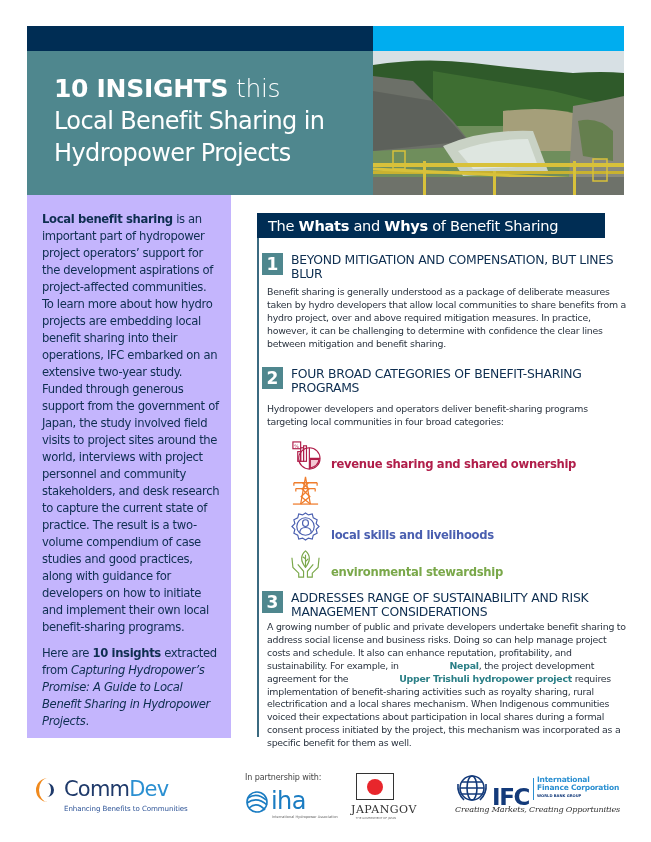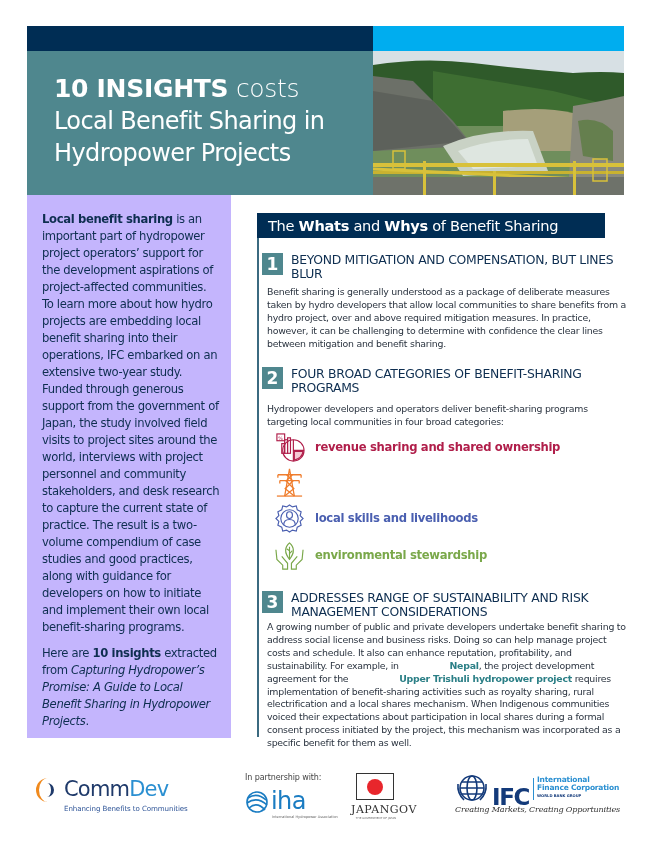--- a/index.html
+++ b/index.html
@@ -29,21 +29,21 @@
     .section-header { position: absolute; left: 257px; top: 213px; width: 348px; height: 25px; background: #002d54; color: #fff; font-size: 14.6px; line-height: 25px; padding-left: 11px; letter-spacing: -0.3px; }
     .section-header b { font-weight: 700; }
     .vline { position: absolute; left: 257px; top: 238px; width: 2px; height: 499px; background: #3b6a80; }
 
     .insight { position: absolute; left: 262px; width: 370px; }
     .num-box { position: absolute; left: 0; top: 0; width: 21px; height: 22px; background: #4f878e; color: #fff; font-weight: 700; font-size: 17px; line-height: 22px; text-align: center; }
     .insight-title { position: absolute; left: 29px; top: 0; width: 340px; font-size: 12.4px; line-height: 13.5px; color: #0e2e50; letter-spacing: -0.3px; text-transform: uppercase; }
     .insight-body { position: absolute; left: 5px; width: 360px; font-size: 9.4px; line-height: 12.9px; color: #2b3440; letter-spacing: -0.25px; }
     .insight-body b.hl { color: #2b7f86; font-weight: 700; margin-left: 48px; }
 
-    .cat { position: absolute; left: 274px; height: 30px; display: flex; align-items: center; }
+    .cat { position: absolute; left: 290px; height: 30px; display: flex; align-items: flex-end; margin-top: 9px; }
     .cat-icon { width: 31px; height: 31px; margin-right: 10px; flex: none; }
     .cat-label { font-weight: 700; font-size: 11.6px; letter-spacing: -0.3px; }
 
     
     .footer { position: absolute; left: 0; top: 760px; width: 651px; height: 70px; }
     .commdev { position: absolute; left: 35px; top: 17px; width: 150px; }
     .commdev-name { position: absolute; left: 29px; top: 0; font-size: 21px; color: #1f3a6a; letter-spacing: -0.8px; }
     .commdev-name .dev { color: #2a8fd1; }
     .commdev-tag { position: absolute; left: 29px; top: 27px; font-size: 7.1px; color: #2f5597; white-space: nowrap; letter-spacing: -0.1px; }
     .partner-label { position: absolute; left: 245px; top: 13px; font-size: 8px; color: #444; letter-spacing: -0.1px; }
@@ -62,21 +62,21 @@
     .ifc-wbg { position: absolute; left: 81px; top: 21px; font-size: 3.7px; font-weight: 700; color: #133a7a; white-space: nowrap; }
     .ifc-tag { position: absolute; left: -1px; top: 31px; font-family: "DejaVu Serif", serif; font-style: italic; font-size: 8.1px; color: #333; white-space: nowrap; letter-spacing: -0.2px; }
   </style>
 </head>
 <body>
 
 <div class="top-navy"></div>
 <div class="top-cyan"></div>
 
 <div class="title-block">
-  <div class="title-line1"><span class="strong">10 INSIGHTS</span><span> costs</span></div>
+  <div class="title-line1"><span class="strong">10 INSIGHTS</span><span> this</span></div>
   <div class="title-line">Local Benefit Sharing in</div>
   <div class="title-line">Hydropower Projects</div>
 </div>
 
 <div class="photo">
   <svg width="251" height="144" viewBox="0 0 251 144">
     <rect x="0" y="0" width="251" height="144" fill="#6f8e5c"></rect>
     <rect x="0" y="0" width="251" height="22" fill="#d7e0e4"></rect>
     <path d="M0 14 Q50 6 100 12 Q150 18 200 22 Q230 20 251 22 L251 70 L0 70 Z" fill="#2f5a2a"></path>
     <path d="M60 20 Q120 30 180 40 L240 55 L251 60 L251 75 L60 75 Z" fill="#3e6e32"></path>

